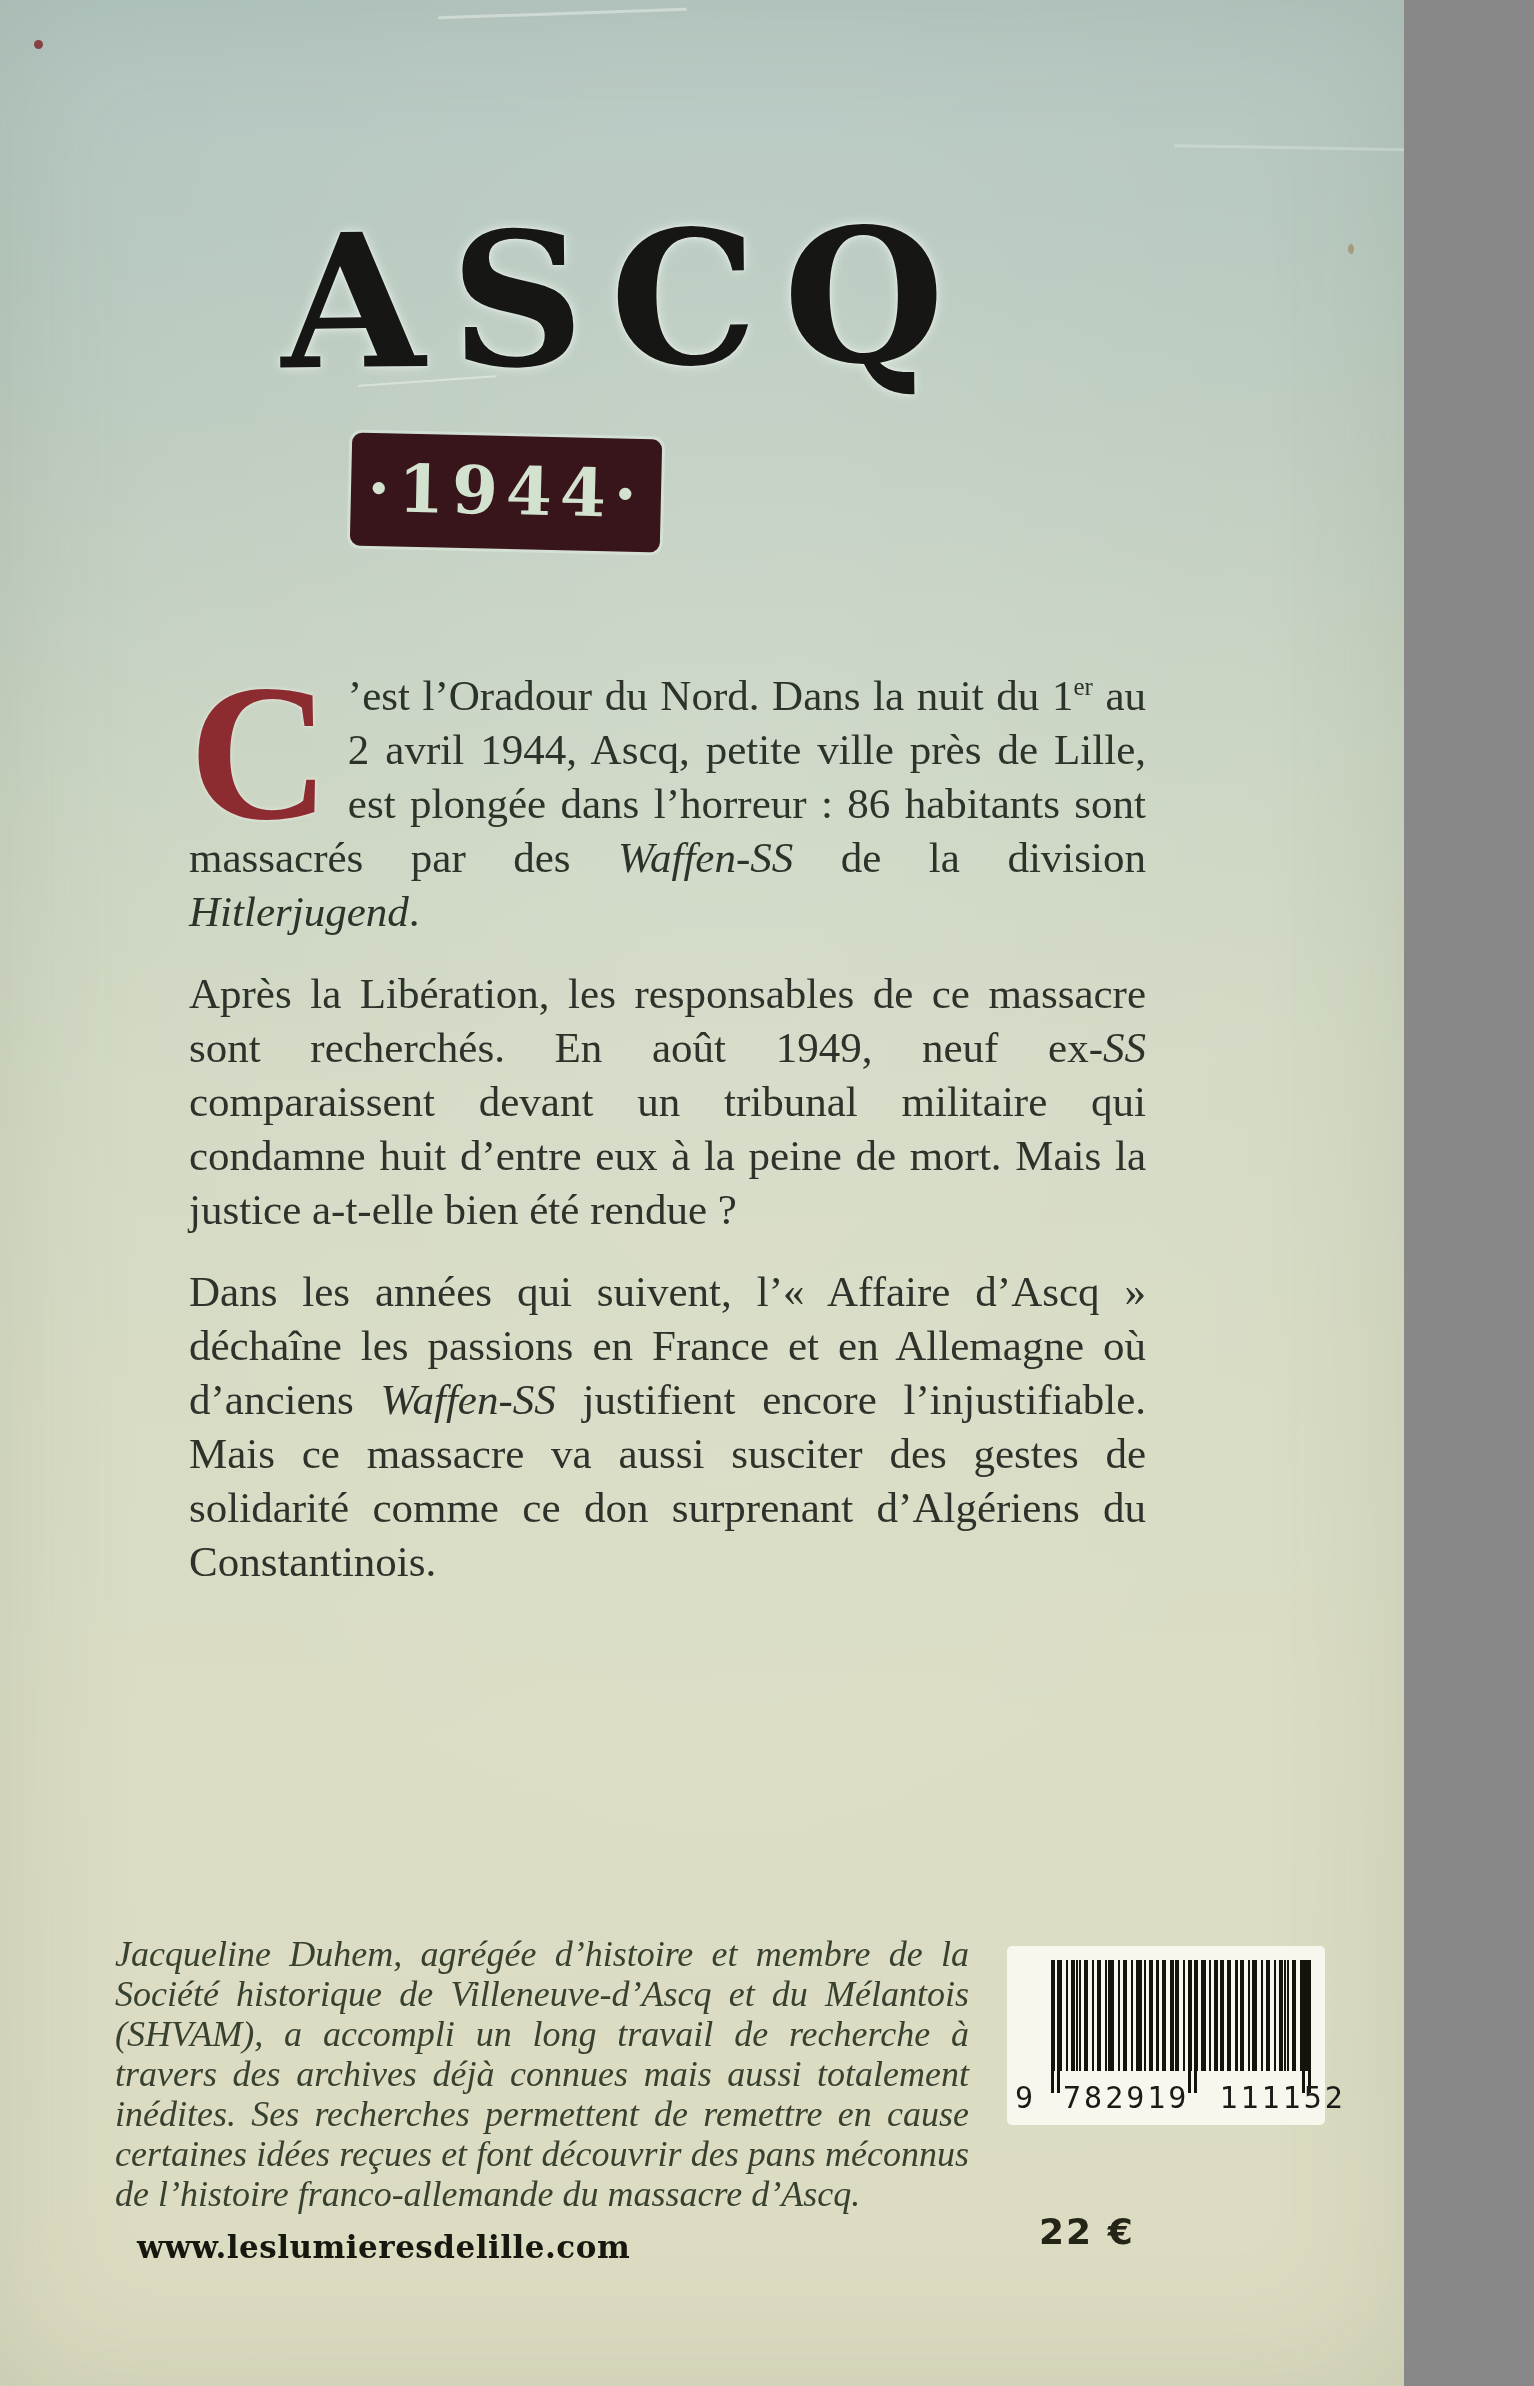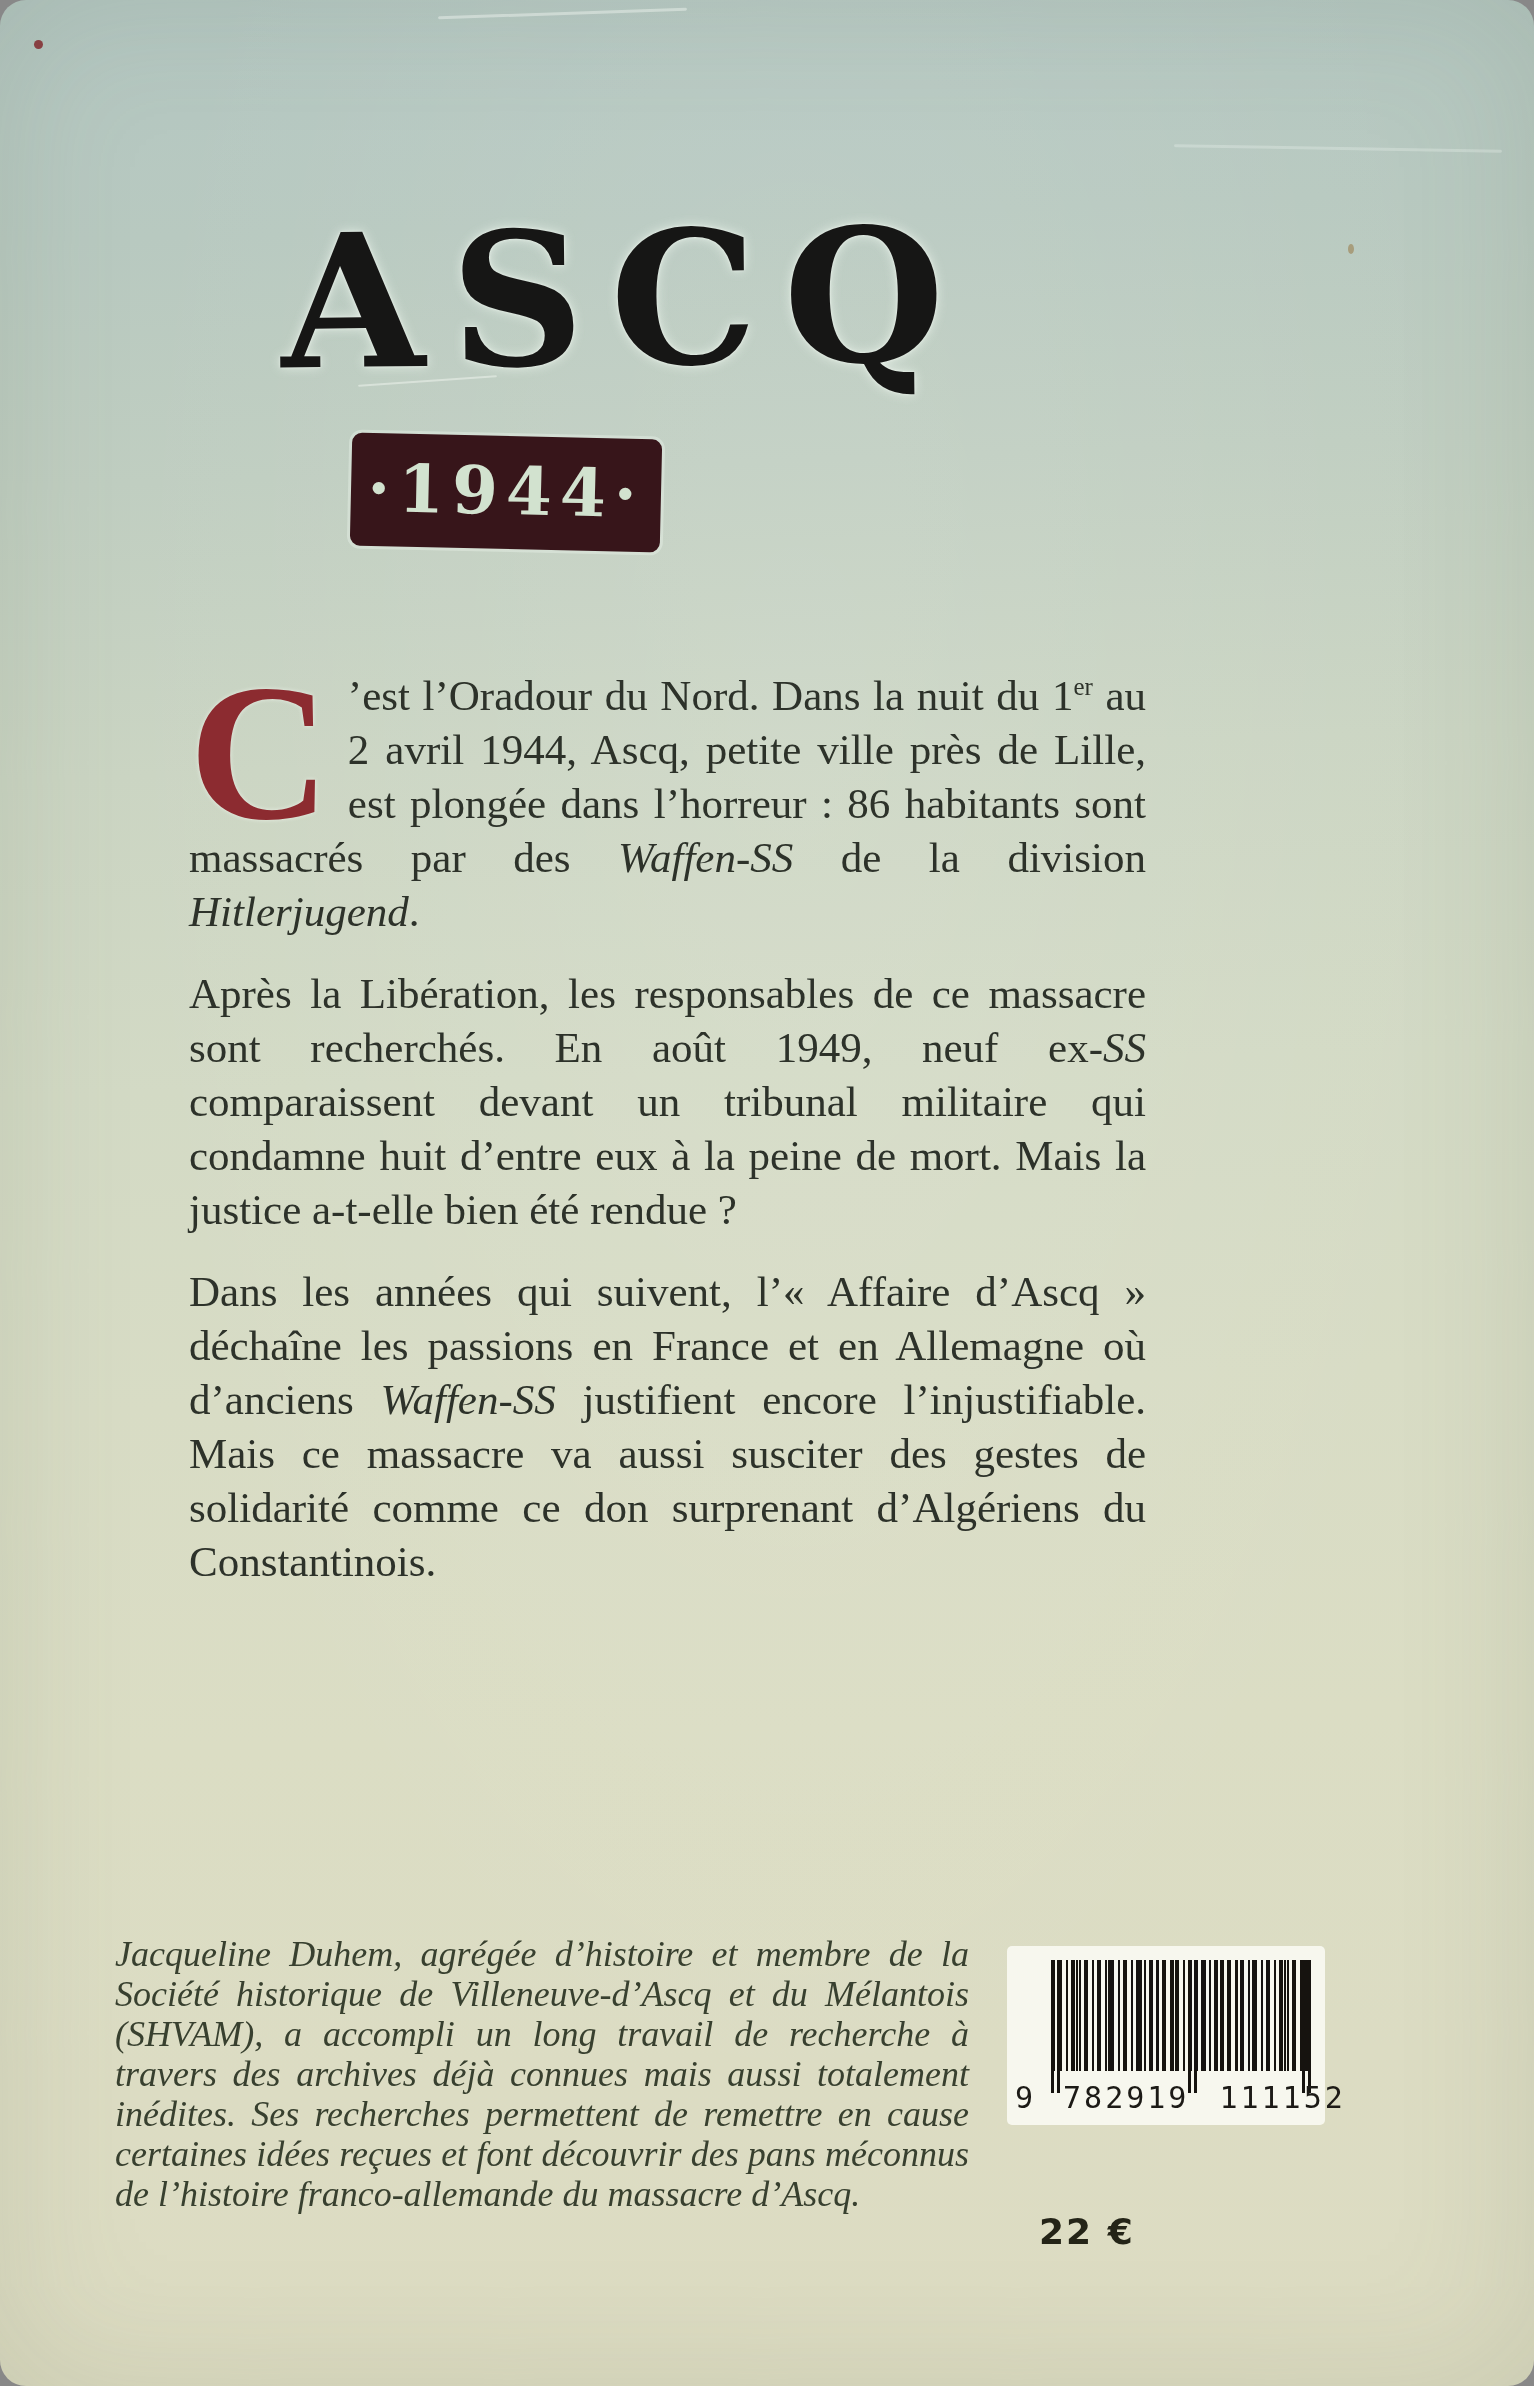--- a/index.html
+++ b/index.html
@@ -1,27 +1,26 @@
 <!DOCTYPE html>
 <html><head>
 <meta charset="utf-8">
 <style>
   html,body{margin:0;padding:0;background:#888;}
   .cover{
     position:relative;
-    width:1534px;height:2386px;
+    width:1404px;height:2386px;
     overflow:hidden;
     font-family:"Liberation Serif", serif;
     background:
       radial-gradient(ellipse at 52% 30%, rgba(255,255,255,0.10), rgba(255,255,255,0) 62%),
       linear-gradient(178deg,
         #b4c7c2 0%, #b8c9c0 10%, #c0cec1 20%, #cbd5c3 32%,
         #d3dac5 45%, #d8dcc5 58%, #dbddc4 72%, #dcdcc3 86%, #dddcc2 100%);
     box-shadow: inset 0 0 139px rgba(96,104,82,0.16);
-    border-radius: 26px;
   }
   
   .scratch{position:absolute;background:rgba(252,255,250,0.55);border-radius:3px;}
   .s1{top:12px;left:438px;width:249px;height:3px;transform:rotate(-2deg);opacity:.7;}
   .s2{top:147px;left:1174px;width:328px;height:3px;transform:rotate(1deg);opacity:.45;}
   .s3{top:380px;left:358px;width:139px;height:2px;transform:rotate(-4deg);opacity:.75;}
   .speck{position:absolute;border-radius:50%;}
   .sp1{top:40px;left:34px;width:9px;height:9px;background:#7e1f24;opacity:.8;}
   .sp2{top:244px;left:1348px;width:6px;height:10px;background:#9b7e4e;opacity:.6;}
 
@@ -145,17 +144,18 @@
     <div class="guard g-mid"></div>
     <div class="guard g-right"></div>
     <div class="barcode-digits">
       <span>9</span>
       <span class="grp">782919</span>
       <span class="grp">111152</span>
     </div>
   </div>
 
 
+  <div class="website">www.leslumieresdelille.com</div>
 
   <div class="price">22 €</div>
 
 </div>
 
 
 </body></html>

